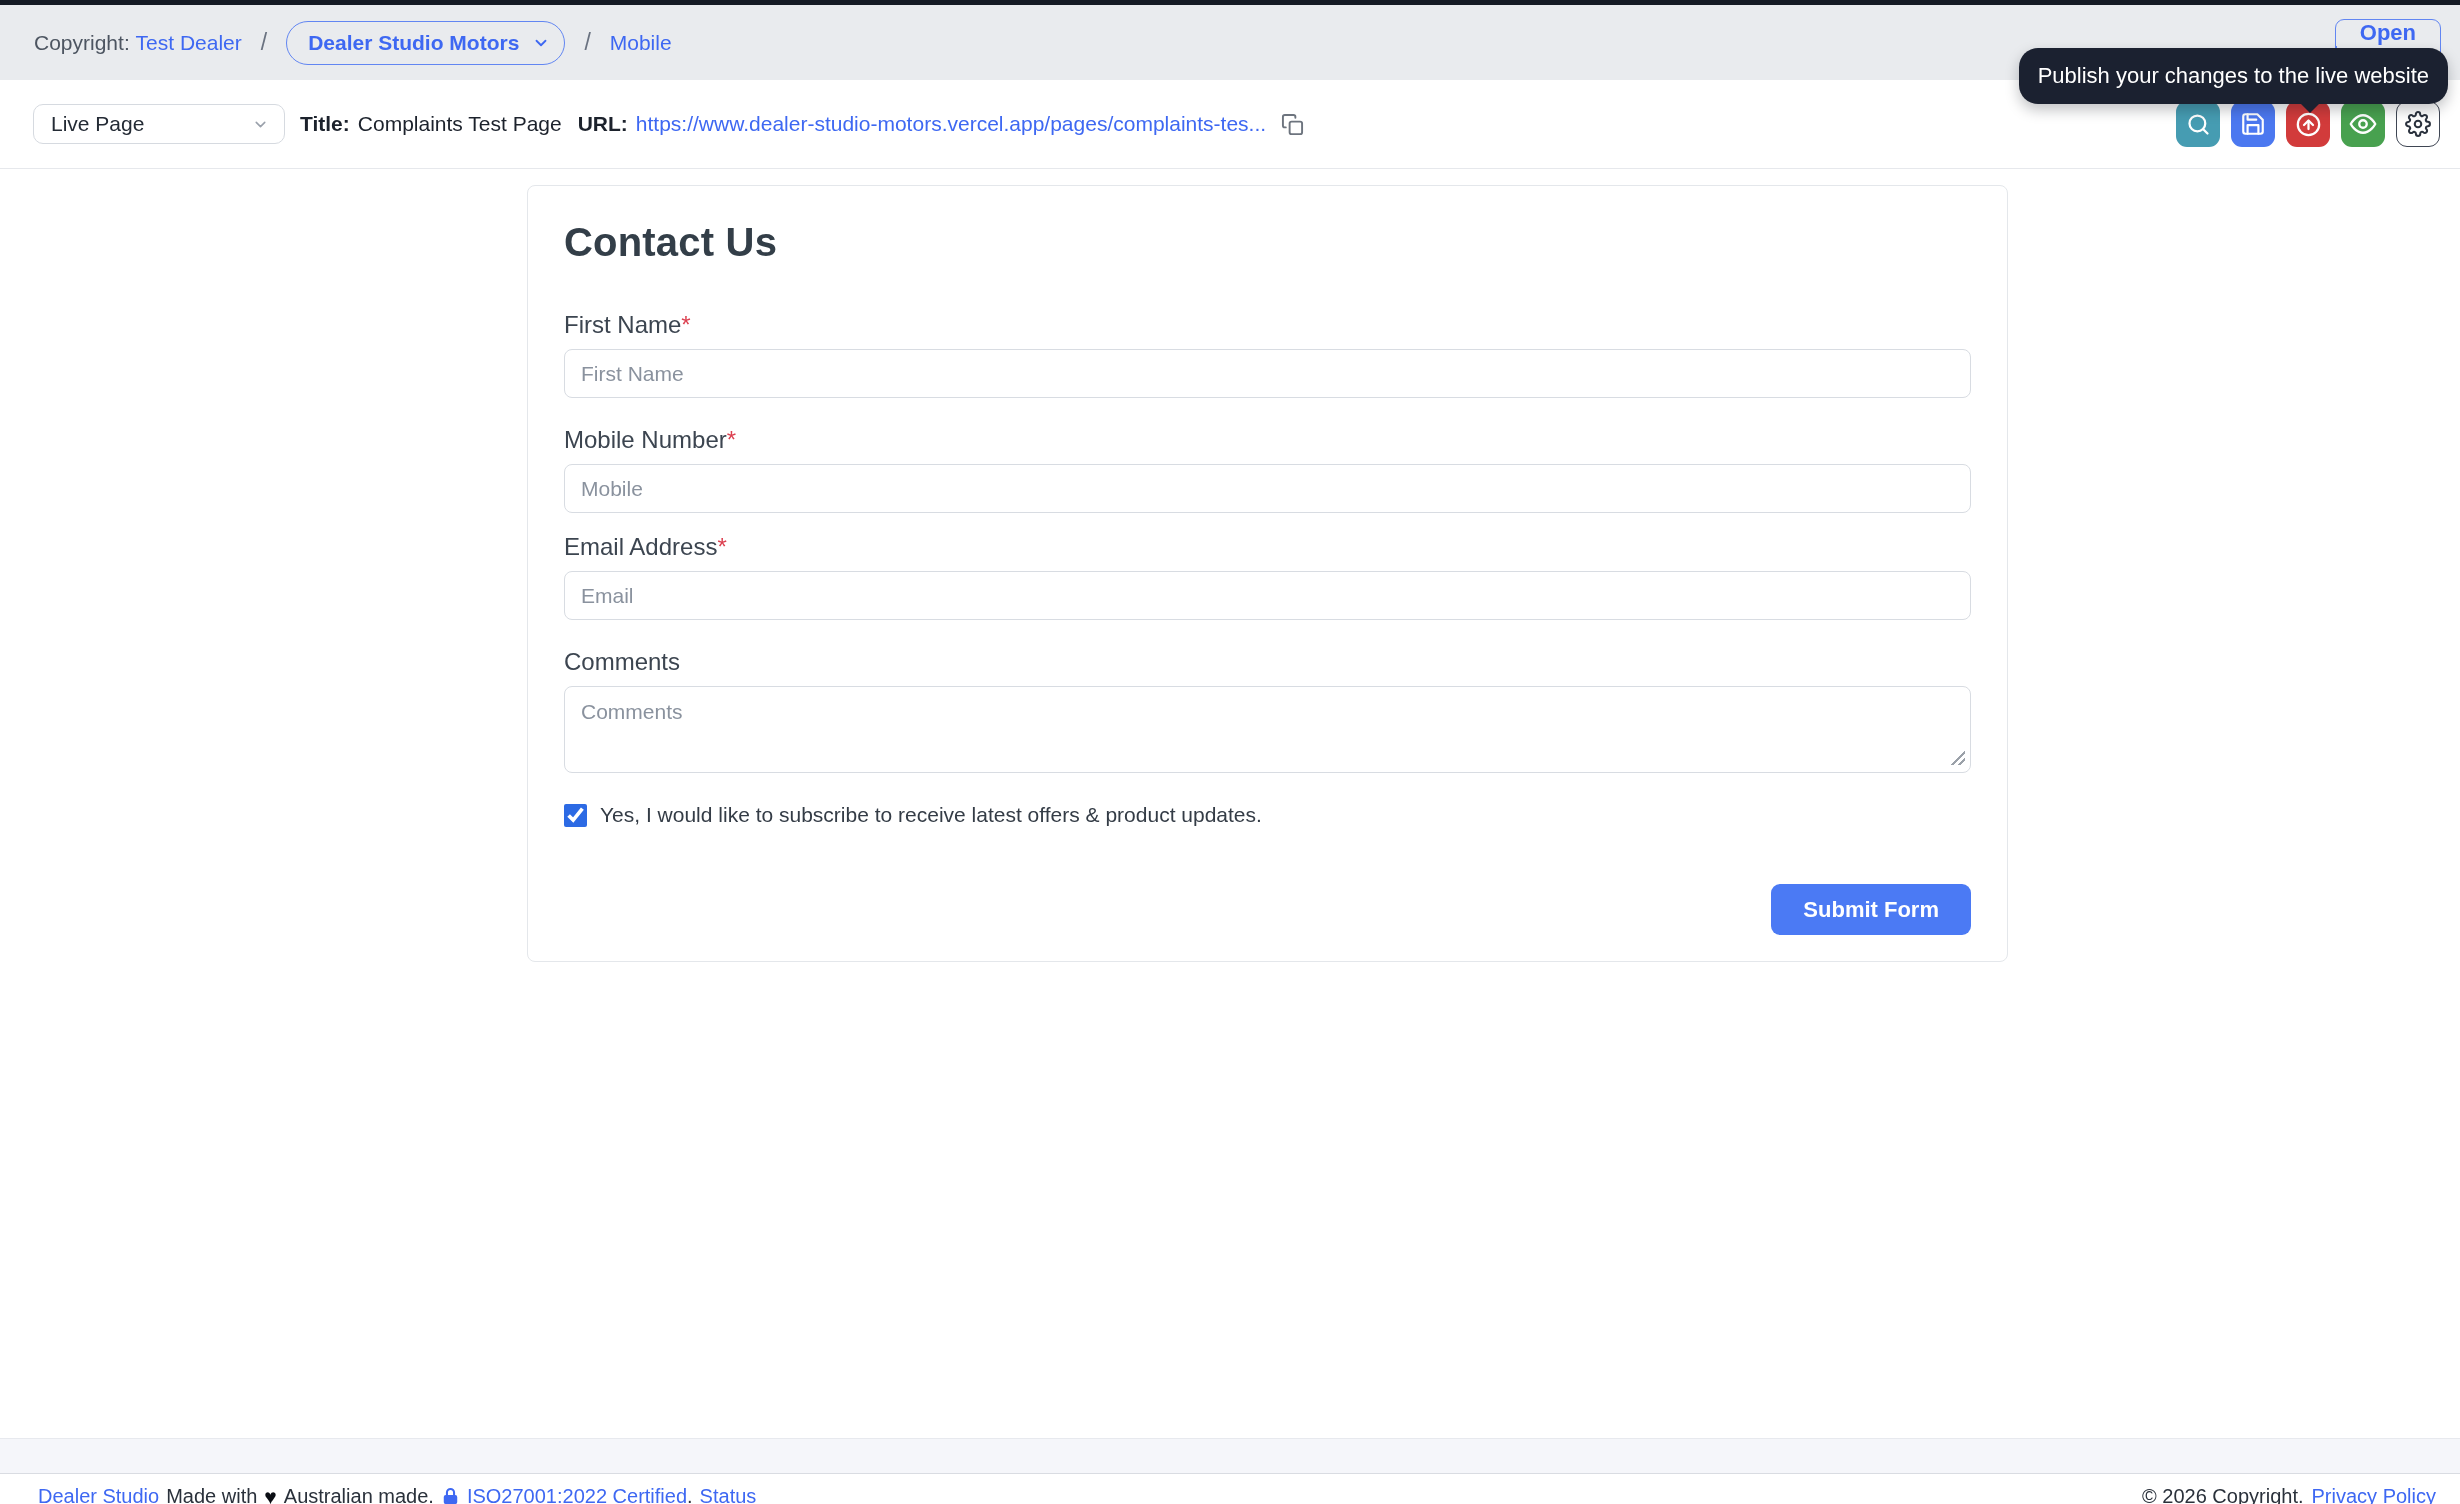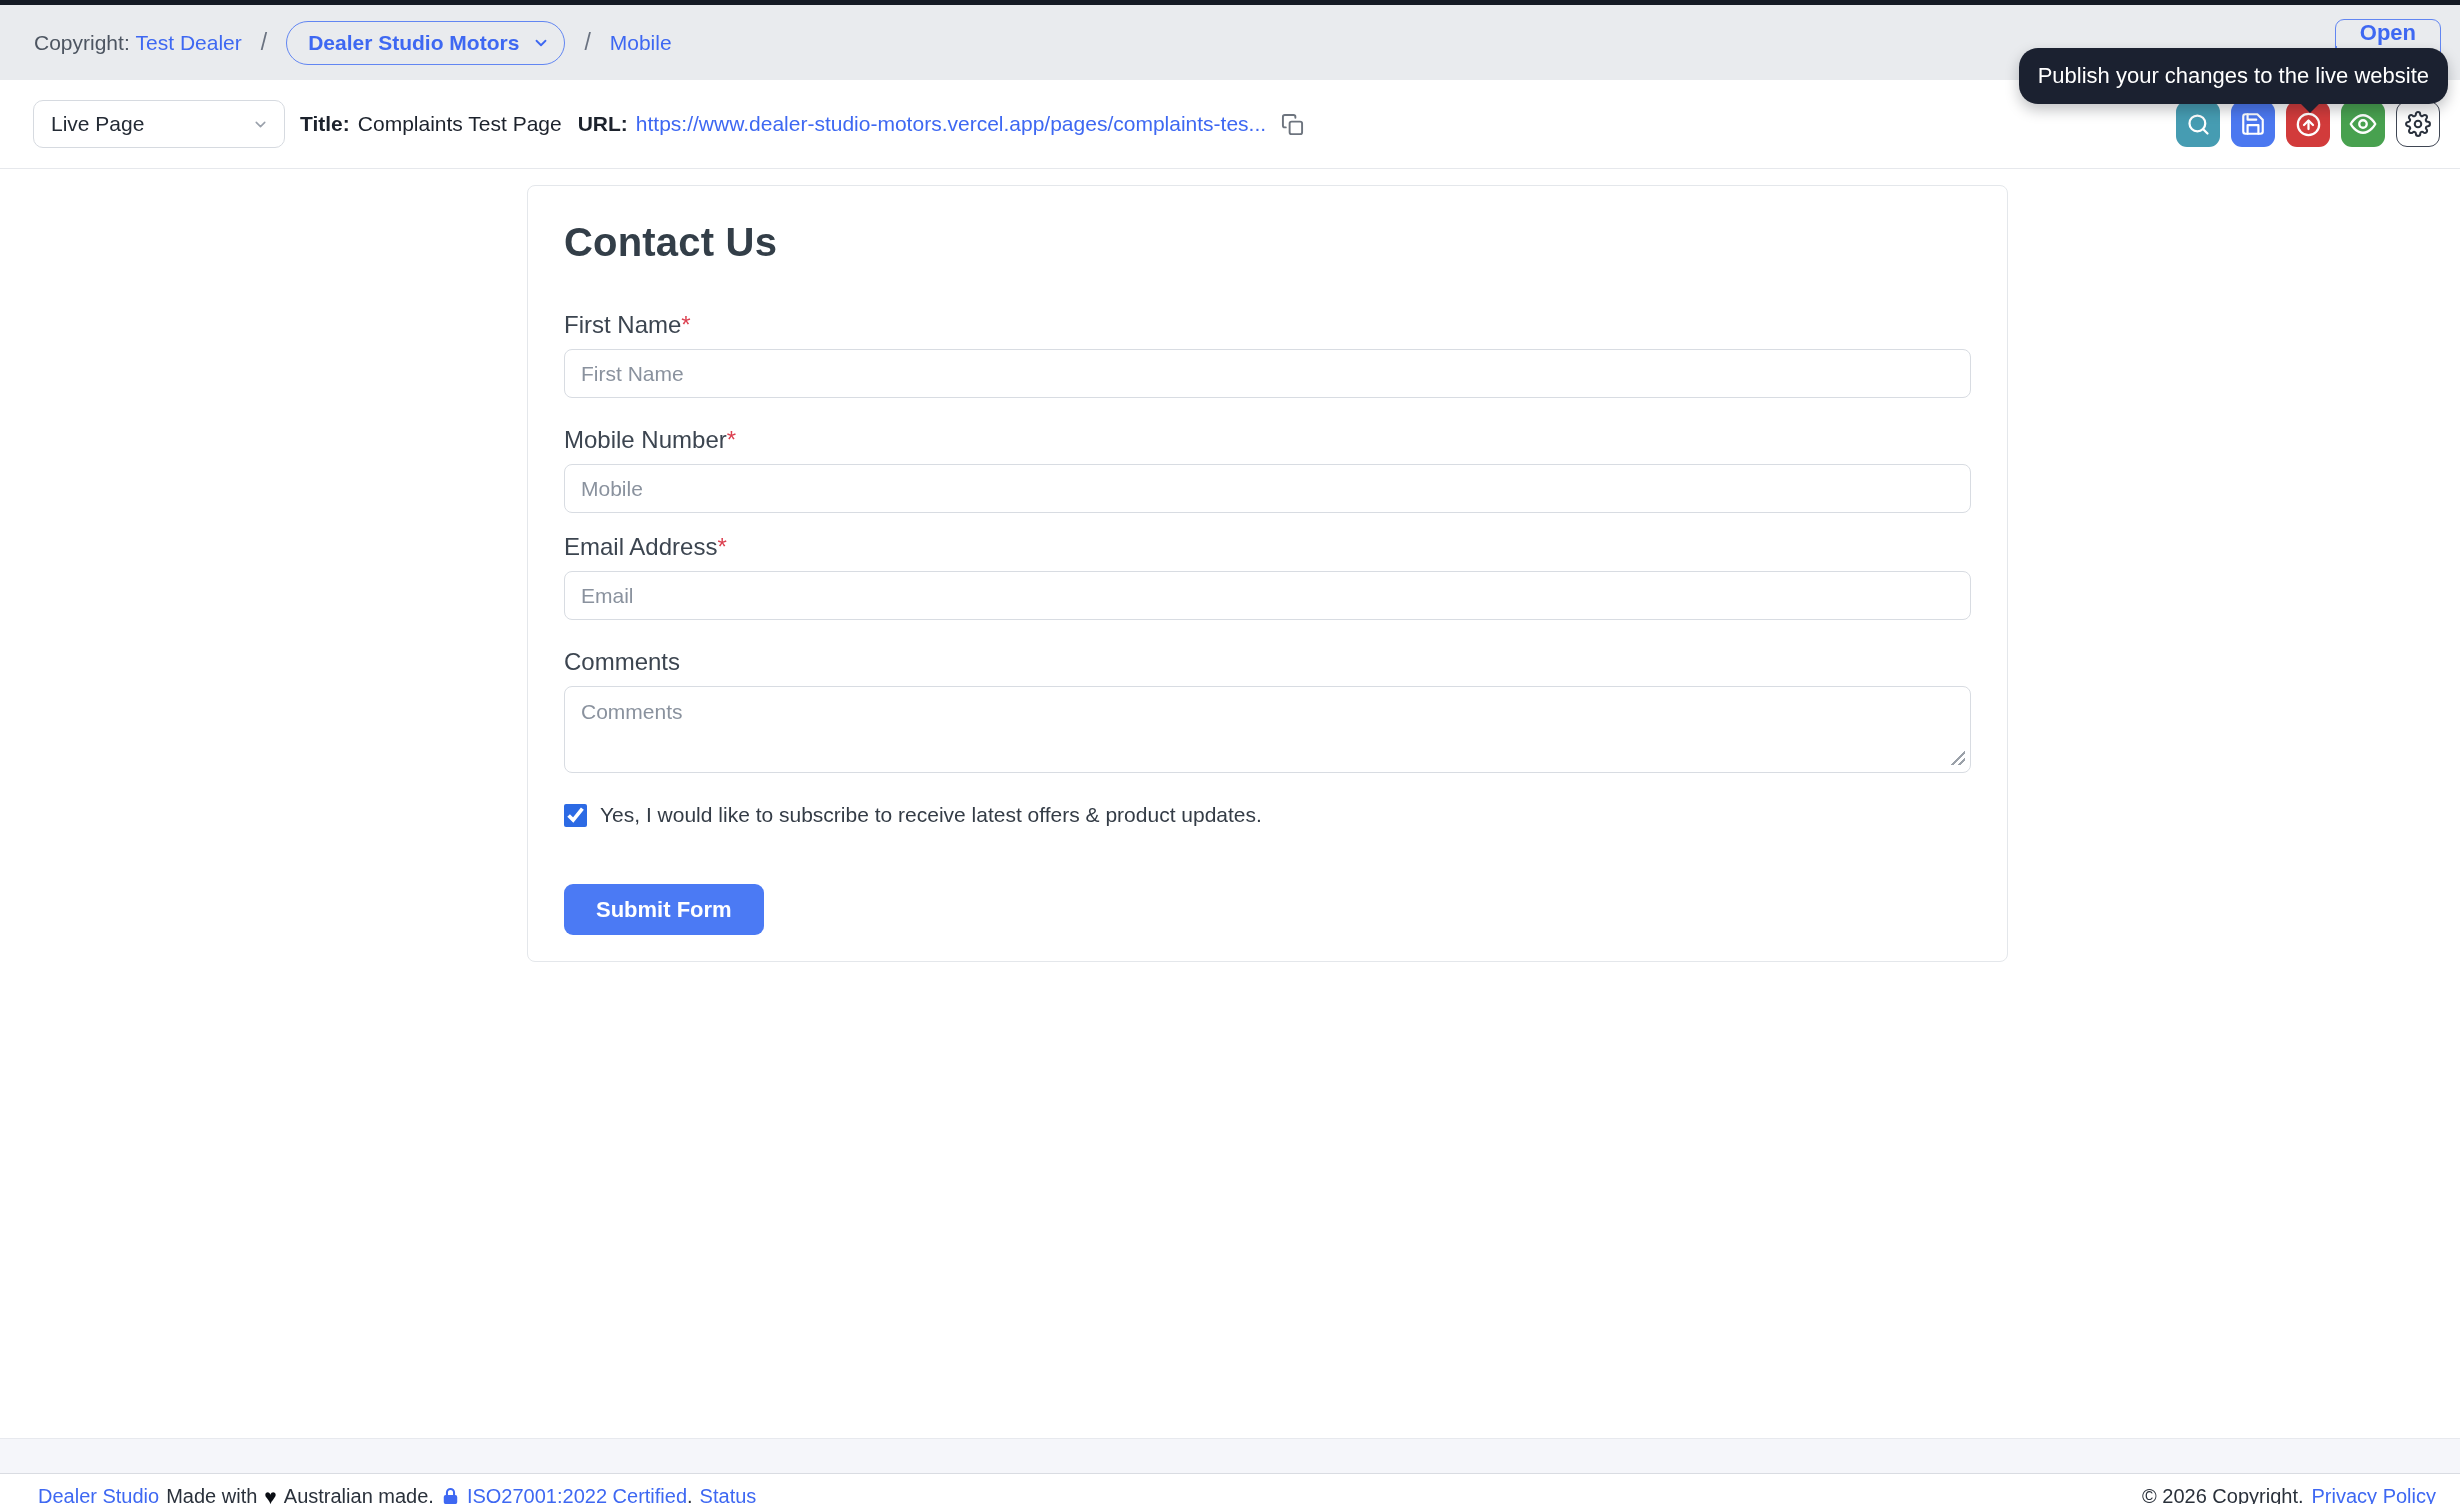--- a/index.html
+++ b/index.html
@@ -44,21 +44,21 @@
     border-left:10px solid transparent; border-right:10px solid transparent;
     border-top:10px solid #1b2130;
   }
 
   
   .toolbar {
     height:89px; background:#ffffff; border-bottom:1px solid #e6e8ec;
     display:flex; align-items:center; padding:0 20px 0 33px; font-size:21px;
   }
   .page-select {
-    width:252px; height:48px; border:1px solid #d6dae0; border-radius:10px; background:#fff;
+    width:252px; height:40px; border:1px solid #d6dae0; border-radius:10px; background:#fff;
     display:flex; align-items:center; justify-content:space-between; padding:0 15px 0 17px;
     color:#242b35; cursor:pointer; flex:none;
   }
   .meta { display:flex; align-items:center; margin-left:15px; }
   .meta-label { font-weight:700; color:#1c222c; margin-right:8px; }
   .meta-value { color:#1c222c; margin-right:16px; }
   .url-link { color:#3e68f2; }
   .copy-btn { background:none; border:none; padding:0; margin-left:15px; cursor:pointer; display:flex; align-items:center; }
   .tool-icons { margin-left:auto; display:flex; gap:11px; }
   .icon-btn {
@@ -93,21 +93,21 @@
     padding:13px 16px; font-size:21px; color:#242b35; font-family:inherit; resize:none; outline:none; display:block;
   }
   .grip {
     position:absolute; right:6px; bottom:8px; width:18px; height:18px;
     clip-path:polygon(100% 0, 100% 100%, 0 100%);
     background:repeating-linear-gradient(-45deg, transparent 0 3px, #9ba1a9 3px 5px);
     cursor:nwse-resize;
   }
   .subscribe { display:flex; align-items:center; gap:13px; margin-top:30px; font-size:21px; color:#343c46; }
   .subscribe input { width:23px; height:23px; margin:0; accent-color:#2c6ae4; }
-  .submit-row { display:flex; justify-content:flex-start; margin-top:57px; }
+  .submit-row { display:flex; justify-content:flex-end; margin-top:57px; }
   .submit-btn {
     min-width:192px; height:51px; padding:0 32px; border:none; border-radius:9px;
     background:#4b7af4; color:#ffffff; font-size:22px; font-weight:700; font-family:inherit; cursor:pointer;
   }
 
   
   .prefooter { height:36px; background:#f5f6fa; border-top:1px solid #e7e9ee; border-bottom:1px solid #d9dce2; }
   .footer {
     height:45px; background:#ffffff; display:flex; align-items:center;
     padding:0 24px 0 38px; font-size:20px; color:#2a313b;

